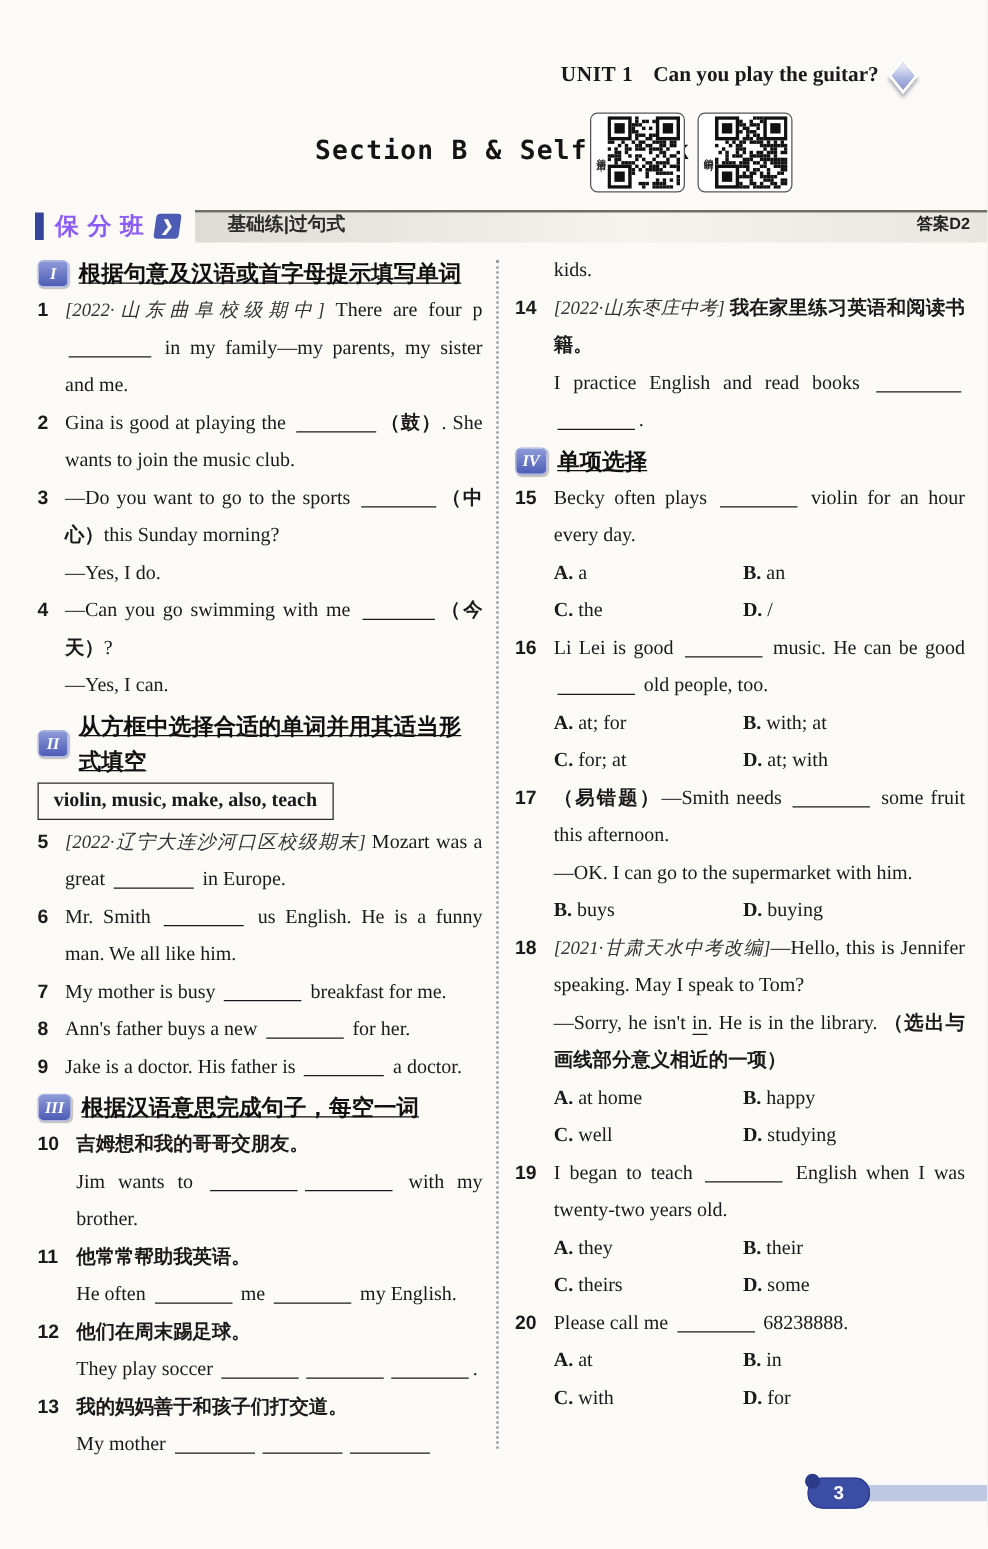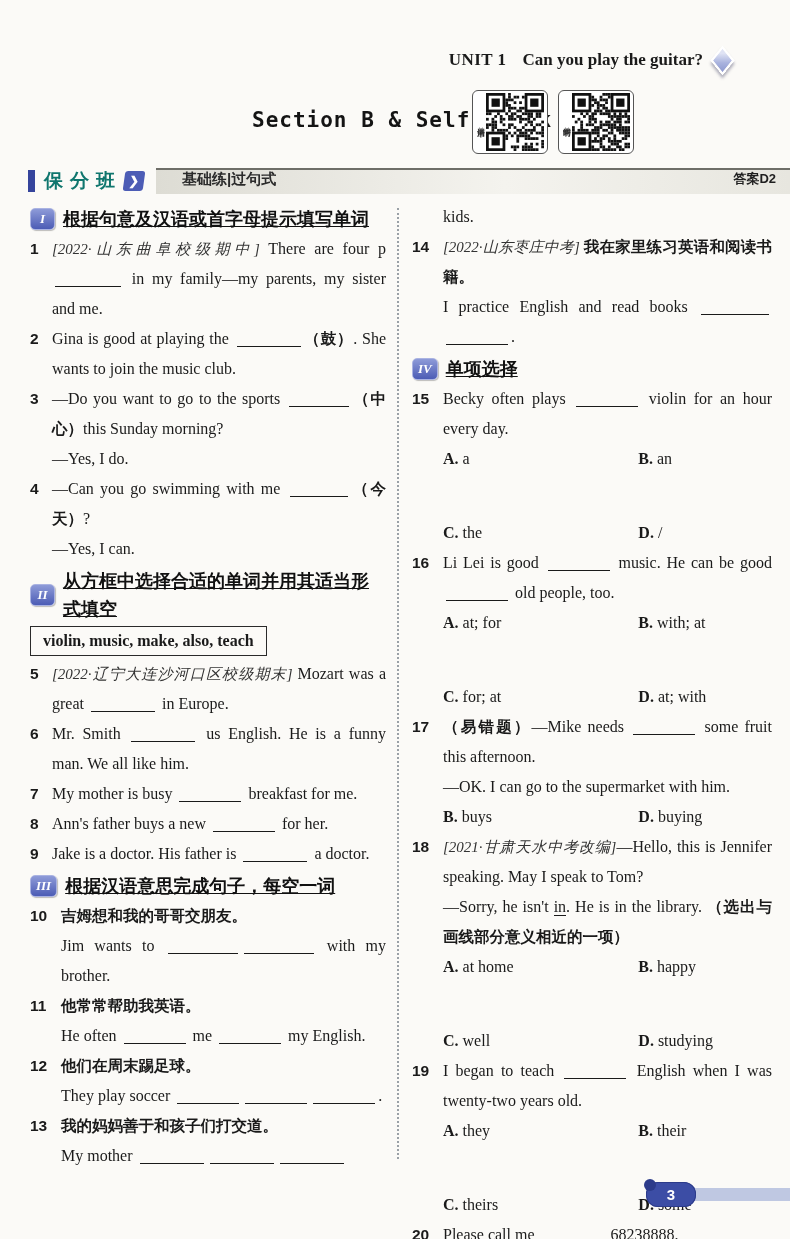--- a/index.html
+++ b/index.html
@@ -22,21 +22,21 @@
   .qr-group{position:absolute;right:76px;top:2px;display:flex;gap:10px;}
   .qr-unit{display:flex;align-items:center;border:1px solid #555;border-radius:6px;padding:2px 3px;background:#fff;}
   .qr-label{writing-mode:vertical-rl;font-size:8px;line-height:9px;letter-spacing:1px;
             font-family:"Liberation Sans",sans-serif;color:#222;margin-right:1px;}
   svg.qr{width:58px;height:58px;display:block;}
 
   
   .band{position:absolute;top:166px;left:28px;right:0;height:30px;display:flex;align-items:center;}
   .band-bar{width:7px;height:22px;background:#35449c;margin-right:9px;flex:none;}
   .band-program{font-family:"Liberation Sans",sans-serif;font-weight:bold;font-size:19px;
-                color:#0f766e;letter-spacing:7px;flex:none;}
+                color:#8b5cf6;letter-spacing:7px;flex:none;}
   .band-arrow{flex:none;width:20px;height:20px;background:#4c5cb5;border-radius:3px;
               transform:skewX(-8deg);color:#fff;font-size:12px;font-weight:bold;
               display:flex;align-items:center;justify-content:center;margin:0 0 0 2px;}
   .band-strip{flex:1;height:24px;margin-left:12px;border-top:2px solid #6e6e68;
               background:linear-gradient(90deg,#dddcd4,#f4f3ee 55%,#e7e6df);
               display:flex;align-items:flex-start;justify-content:space-between;
               padding:0 14px 0 26px;}
   .band-subtitle{font-family:"Liberation Sans",sans-serif;font-weight:bold;font-size:15px;color:#2b2b2b;}
   .band-answer{font-family:"Liberation Sans",sans-serif;font-weight:bold;font-size:13px;color:#1f1f1f;}
 
@@ -64,21 +64,21 @@
   .body{flex:1;text-align:justify;}
   .cont{padding-left:31px;}
 
   .seg-en{}
   .seg-cn{font-family:"Liberation Sans",sans-serif;font-weight:600;font-size:15.5px;}
   .seg-src{font-style:italic;color:#333;font-size:15px;}
   .seg-u{border-bottom:1.5px solid #1a1a1a;}
   .blank{display:inline-block;height:1em;border-bottom:1.5px solid #1a1a1a;
          vertical-align:-3px;margin:0 3px;}
 
-  .options{display:grid;grid-template-columns:46% 54%;gap:44px;}
+  .options{display:grid;grid-template-columns:46% 54%;}
   .opt{white-space:nowrap;}
   .opt-l{font-weight:bold;}
   .opt-t{}
 
   
   .footer{position:absolute;bottom:32px;right:0;display:flex;align-items:center;}
   .page-pill{position:relative;z-index:1;width:50px;height:25px;background:#3c4da5;
              border-radius:12px;color:#fff;display:flex;align-items:center;justify-content:center;
              font-family:"Liberation Sans",sans-serif;font-weight:bold;font-size:15px;
              box-shadow:inset 0 0 0 1px #2c3b8a;margin-right:-14px;}
@@ -537,21 +537,21 @@
           <span class="num wide">16</span>
           <div class="body"><span class="seg-en">Li Lei is good </span><span class="blank" style="width: 62px;"></span><span class="seg-en"> music. He can be good </span><span class="blank" style="width: 62px;"></span><span class="seg-en"> old people, too.</span><div class="options">
               <div class="opt"><span class="opt-l">A. </span><span class="opt-t">at; for</span></div>
               <div class="opt"><span class="opt-l">B. </span><span class="opt-t">with; at</span></div>
               <div class="opt"><span class="opt-l">C. </span><span class="opt-t">for; at</span></div>
               <div class="opt"><span class="opt-l">D. </span><span class="opt-t">at; with</span></div>
             </div></div>
         </div>
         <div class="item">
           <span class="num wide">17</span>
-          <div class="body"><span class="seg-cn">（易错题）</span><span class="seg-en">—Mike needs </span><span class="blank" style="width: 62px;"></span><span class="seg-en"> some fruit this afternoon.</span><br><span class="seg-en">—OK. I can go to the supermarket with him.</span><div class="options">
+          <div class="body"><span class="seg-cn">（易错题）</span><span class="seg-en">—Smith needs </span><span class="blank" style="width: 62px;"></span><span class="seg-en"> some fruit this afternoon.</span><br><span class="seg-en">—OK. I can go to the supermarket with him.</span><div class="options">
               <div class="opt"><span class="opt-l">B. </span><span class="opt-t">buys</span></div>
               <div class="opt"><span class="opt-l">D. </span><span class="opt-t">buying</span></div>
             </div></div>
         </div>
         <div class="item">
           <span class="num wide">18</span>
           <div class="body"><span class="seg-src">[2021·甘肃天水中考改编]</span><span class="seg-en">—Hello, this is Jennifer speaking. May I speak to Tom?</span><br><span class="seg-en">—Sorry, he isn't </span><span class="seg-u">in</span><span class="seg-en">. He is in the library. </span><span class="seg-cn">（选出与画线部分意义相近的一项）</span><div class="options">
               <div class="opt"><span class="opt-l">A. </span><span class="opt-t">at home</span></div>
               <div class="opt"><span class="opt-l">B. </span><span class="opt-t">happy</span></div>
               <div class="opt"><span class="opt-l">C. </span><span class="opt-t">well</span></div>

